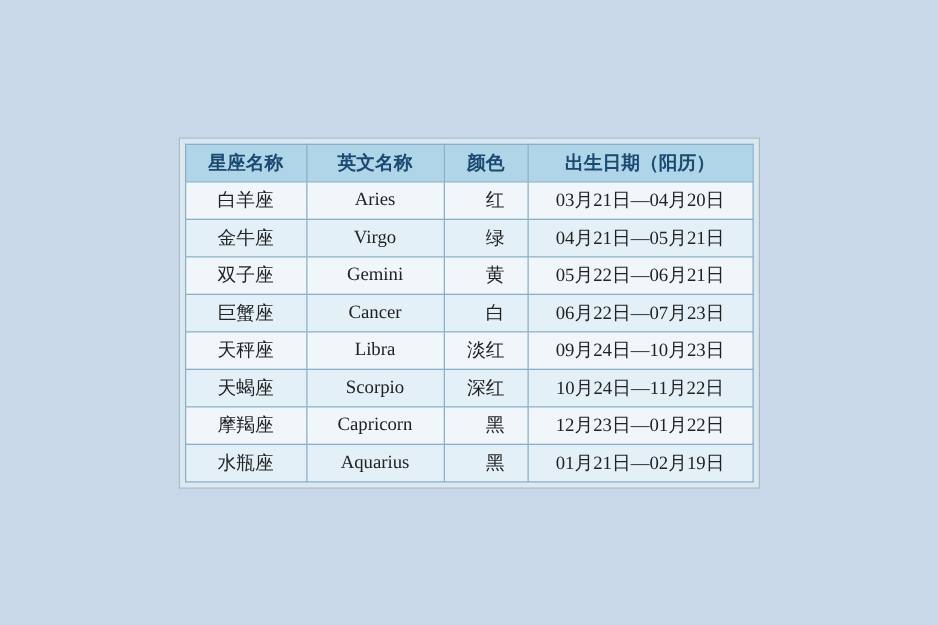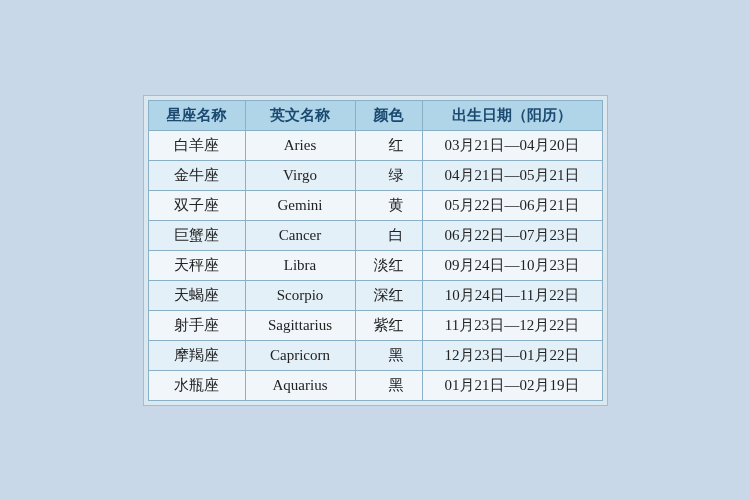--- a/index.html
+++ b/index.html
@@ -91,26 +91,20 @@
           <td class="col-color">淡红</td>
           <td class="col-date">09月24日—10月23日</td>
         </tr>
         <tr>
           <td class="col-chinese">天蝎座</td>
           <td class="col-english">Scorpio</td>
           <td class="col-color">深红</td>
           <td class="col-date">10月24日—11月22日</td>
         </tr>
         <tr>
-          <td class="col-chinese">射手座</td>
-          <td class="col-english">Sagittarius</td>
-          <td class="col-color">紫红</td>
-          <td class="col-date">11月23日—12月22日</td>
-        </tr>
-        <tr>
           <td class="col-chinese">摩羯座</td>
           <td class="col-english">Capricorn</td>
           <td class="col-color">黑</td>
           <td class="col-date">12月23日—01月22日</td>
         </tr>
         <tr>
           <td class="col-chinese">水瓶座</td>
           <td class="col-english">Aquarius</td>
           <td class="col-color">黑</td>
           <td class="col-date">01月21日—02月19日</td>

